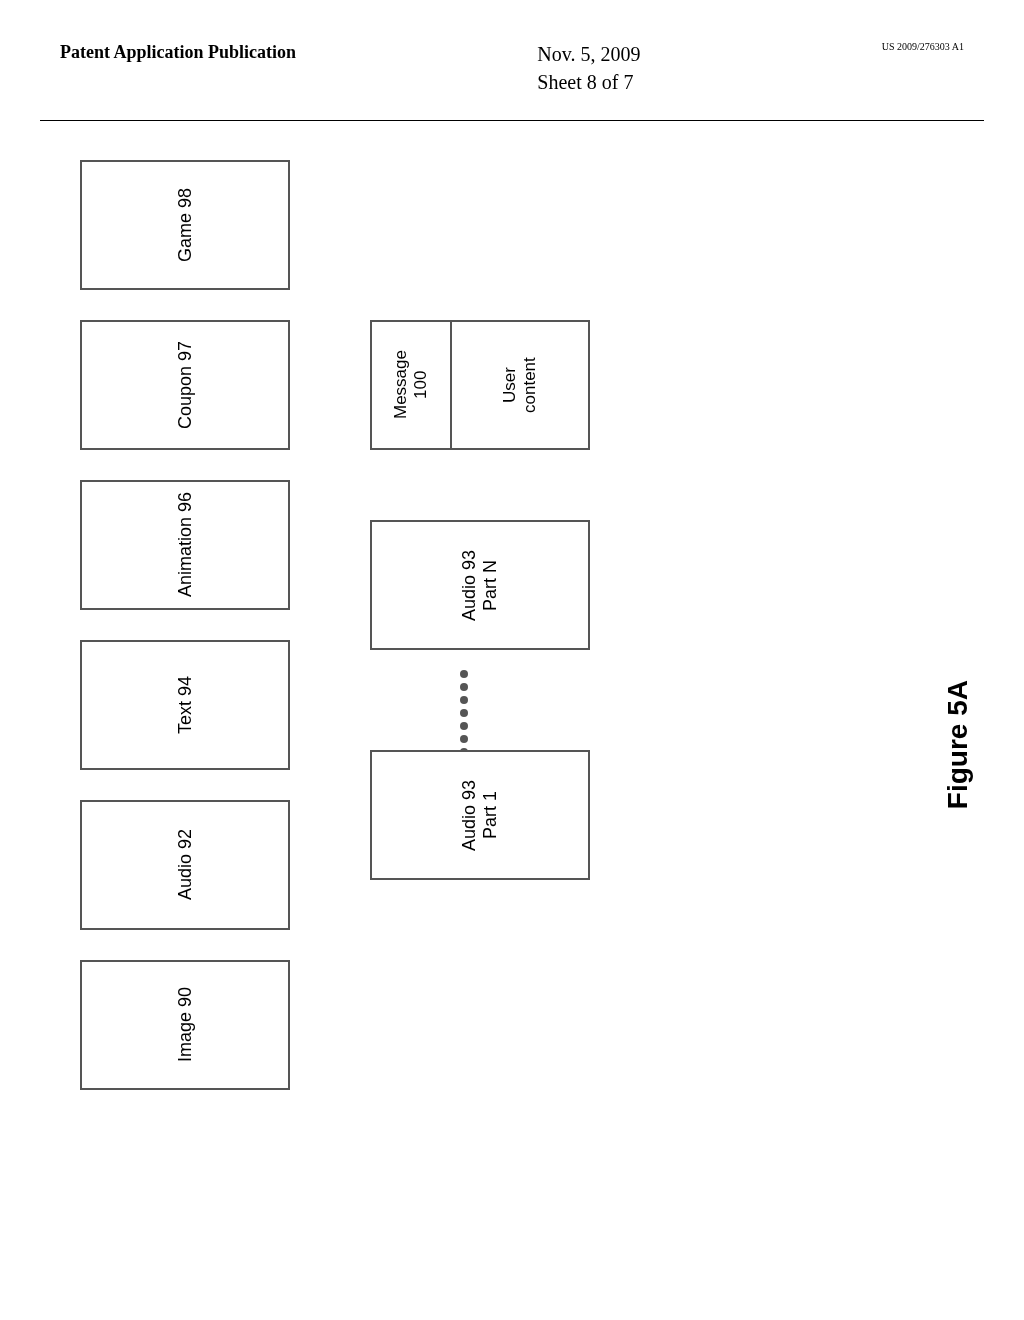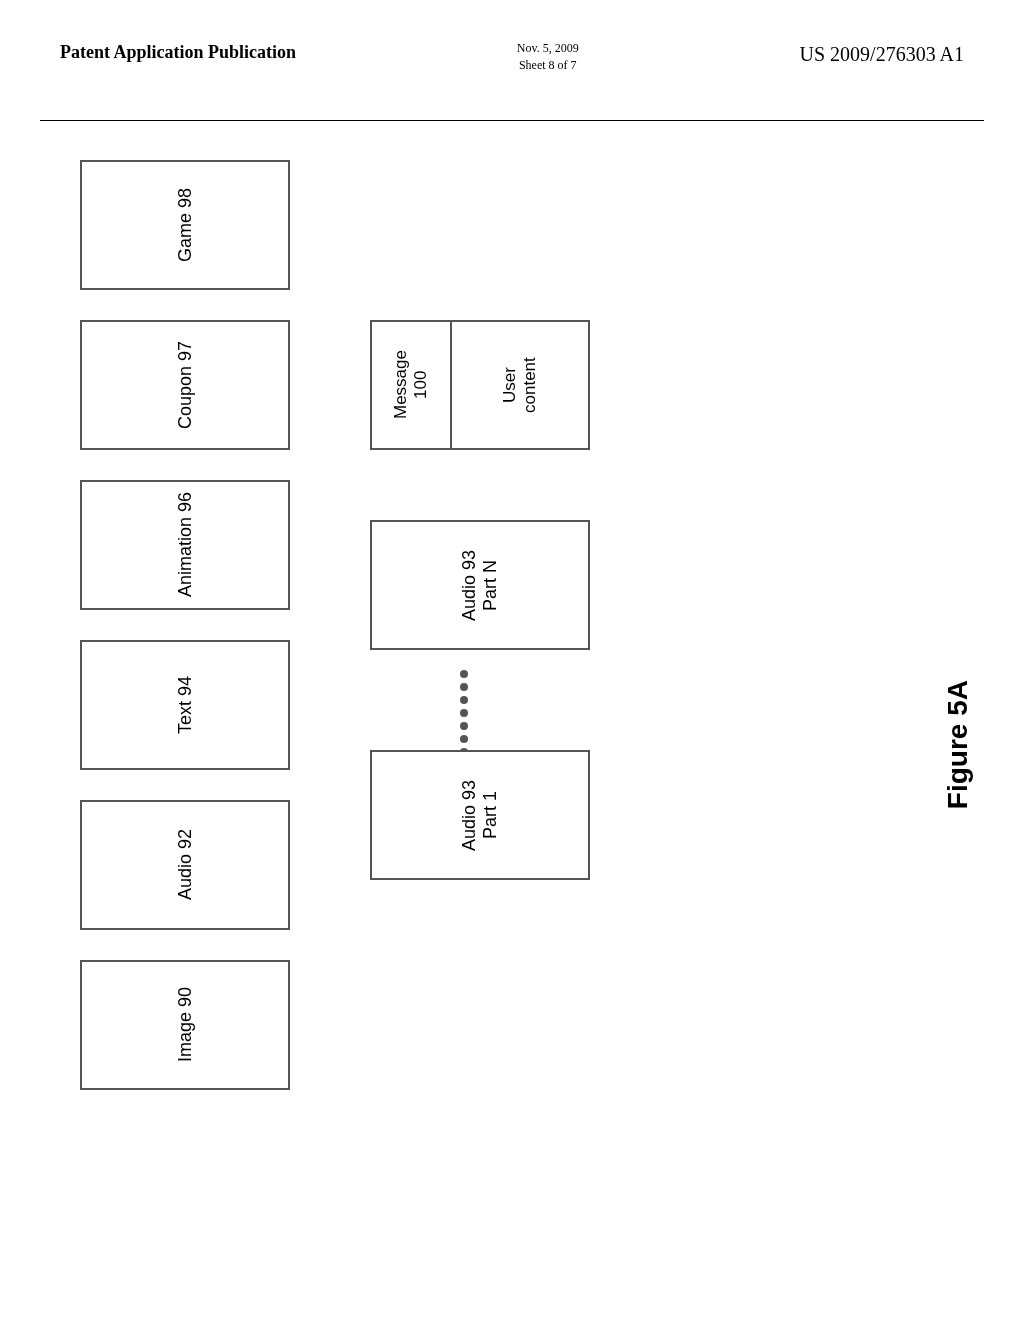--- a/index.html
+++ b/index.html
@@ -33,27 +33,26 @@
       border-bottom: none;
     }
 
     .header-left {
       font-size: 18px;
       font-weight: bold;
       line-height: 1.4;
     }
 
     .header-center {
-      font-size: 12px;
+      font-size: 20px;
       line-height: 1.4;
-      text-align: center;
     }
 
     .header-right {
-      font-size: 20px;
+      font-size: 10px;
       line-height: 1.4;
       text-align: right;
     }
 
     
     .diagram-area {
       position: absolute;
       top: 130px;
       left: 0;
       right: 0;

